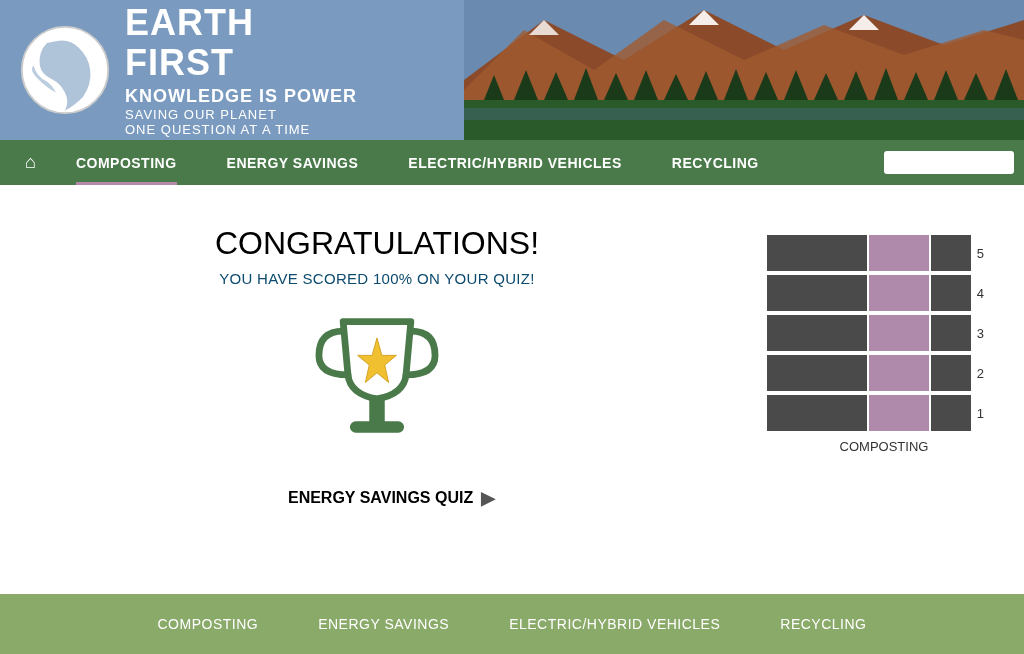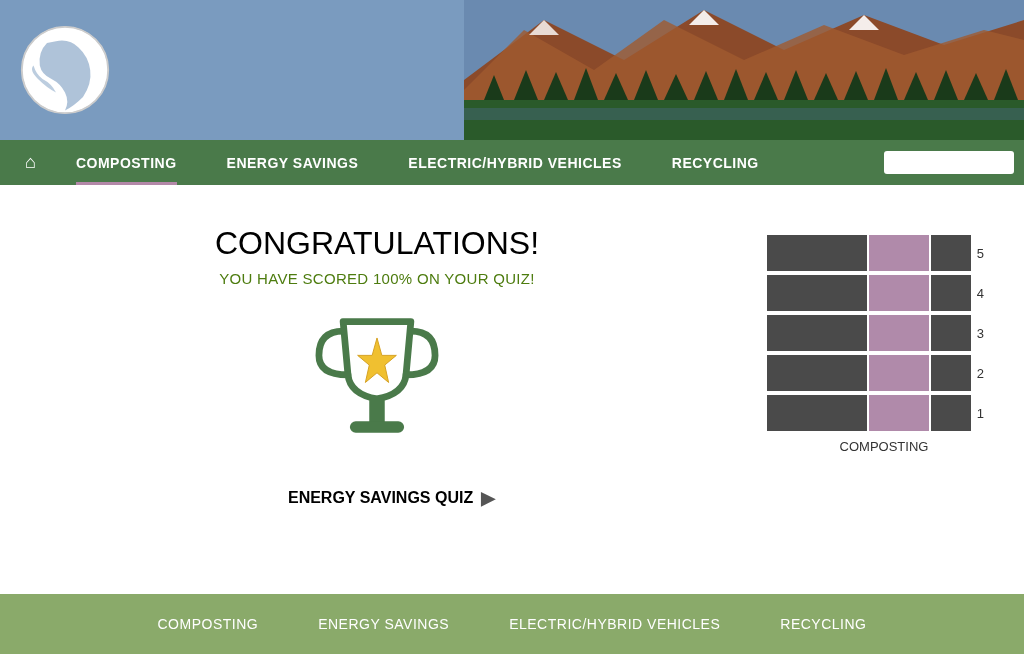--- a/index.html
+++ b/index.html
@@ -140,21 +140,21 @@
     }
     .congrats-title {
       font-size: 32px;
       font-weight: 400;
       text-align: center;
       margin-bottom: 8px;
     }
     .congrats-subtitle {
       font-size: 15px;
       text-align: center;
-      color: #4d7c0f;
+      color: #0c4a6e;
       margin-bottom: 20px;
       letter-spacing: 0.3px;
     }
     .trophy-area {
       display: flex;
       justify-content: center;
       margin-bottom: 20px;
     }
     .trophy-svg {
       width: 140px;
@@ -247,20 +247,31 @@
 <div class="header">
   <div class="header-left">
 
     <svg class="globe-icon" viewBox="0 0 100 100" xmlns="http://www.w3.org/2000/svg">
       <circle cx="50" cy="50" r="48" fill="white" stroke="#ccc" stroke-width="1"></circle>
 
       <path d="M30 20 Q20 30 22 45 Q24 55 35 60 Q45 65 50 75 Q55 85 50 95 Q60 90 70 80 Q80 65 78 50 Q76 35 65 25 Q55 15 40 18 Z" fill="#7a9bbf" opacity="0.6"></path>
       <path d="M15 45 Q18 55 25 60 Q35 65 40 75 Q30 70 20 60 Q10 50 15 45 Z" fill="#7a9bbf" opacity="0.5"></path>
       <circle cx="50" cy="50" r="48" fill="none" stroke="#ccc" stroke-width="2"></circle>
     </svg>
+    <div class="header-text">
+      <div class="header-title">
+        <span>EARTH</span><br>
+        <span>FIRST</span>
+      </div>
+      <div class="header-subtitle">
+        <div class="header-subtitle-line1">KNOWLEDGE IS POWER</div>
+        <div class="header-subtitle-line2">SAVING OUR PLANET</div>
+        <div class="header-subtitle-line2">ONE QUESTION AT A TIME</div>
+      </div>
+    </div>
   </div>
 
   <div class="header-image">
     <svg class="mountain-scene" viewBox="0 0 560 140" xmlns="http://www.w3.org/2000/svg" preserveAspectRatio="xMidYMid slice">
 
       <rect width="560" height="140" fill="#6a8ab0"></rect>
 
       <polygon points="0,80 80,20 160,60 240,10 320,50 400,15 480,45 560,20 560,140 0,140" fill="#8b4a2a"></polygon>
       <polygon points="0,90 60,30 130,70 200,20 280,60 360,25 440,55 520,30 560,40 560,140 0,140" fill="#a05a30" opacity="0.8"></polygon>
 

